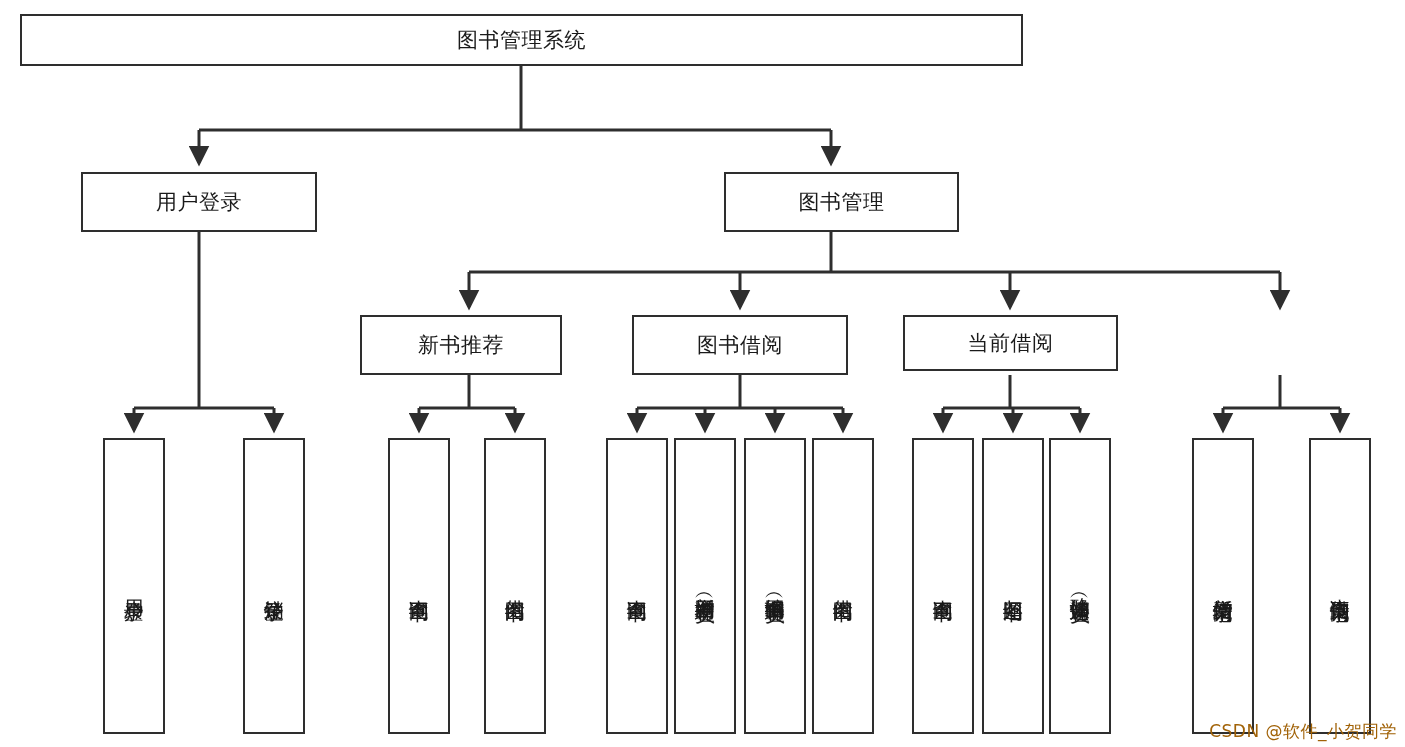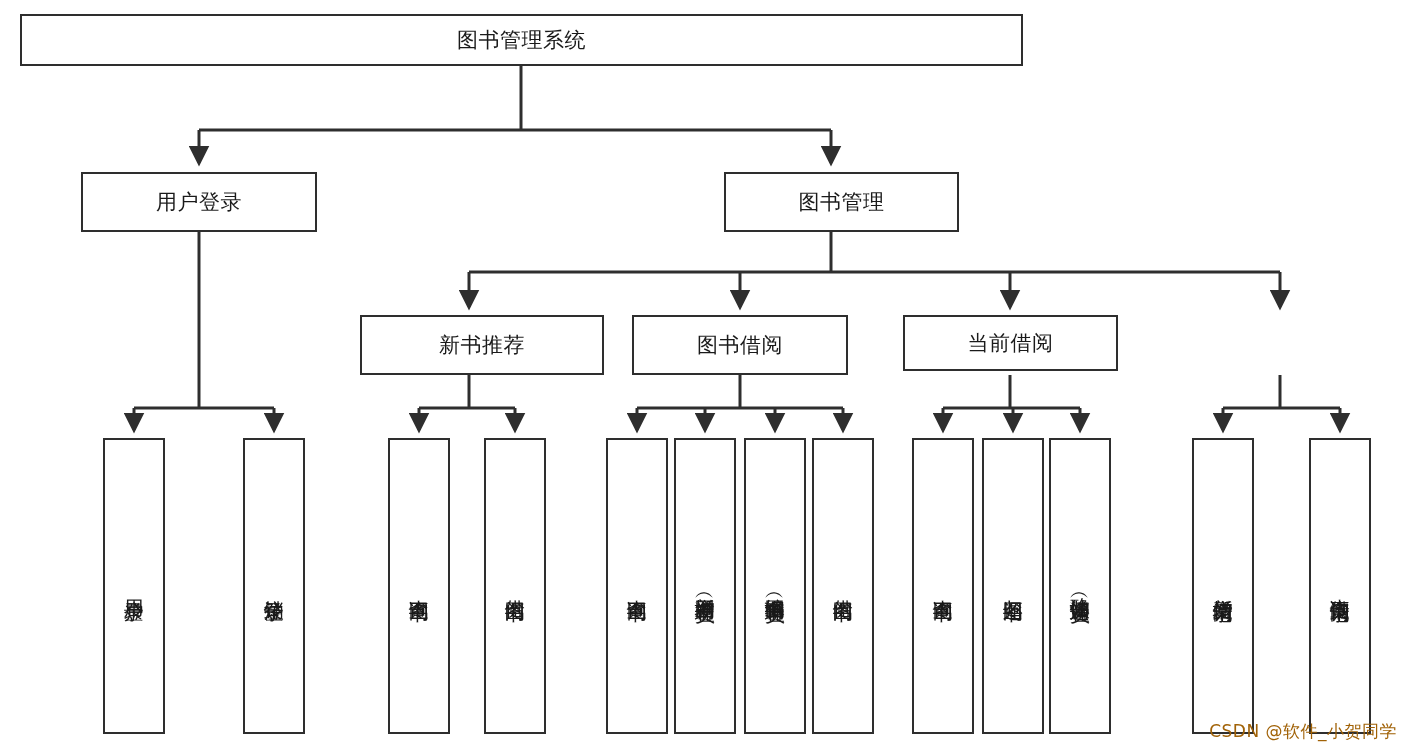--- a/index.html
+++ b/index.html
@@ -130,21 +130,21 @@
   </div>
 
   <div class="node" style="left:81px; top:172px; width:236px; height:60px;">
     <span class="label">用户登录</span>
   </div>
 
   <div class="node" style="left:712px; top:172px; width:235px; height:60px;margin-left:12px;">
     <span class="label">图书管理</span>
   </div>
 
-  <div class="node" style="left:360px; top:315px; width:244px; height:60px;">
+  <div class="node" style="left:360px; top:315px; width:202px; height:60px;">
     <span class="label">新书推荐</span>
   </div>
 
   <div class="node" style="left:632px; top:315px; width:216px; height:60px;">
     <span class="label">图书借阅</span>
   </div>
 
   <div class="node" style="left:903px; top:315px; width:215px; height:56px;">
     <span class="label">当前借阅</span>
   </div>

